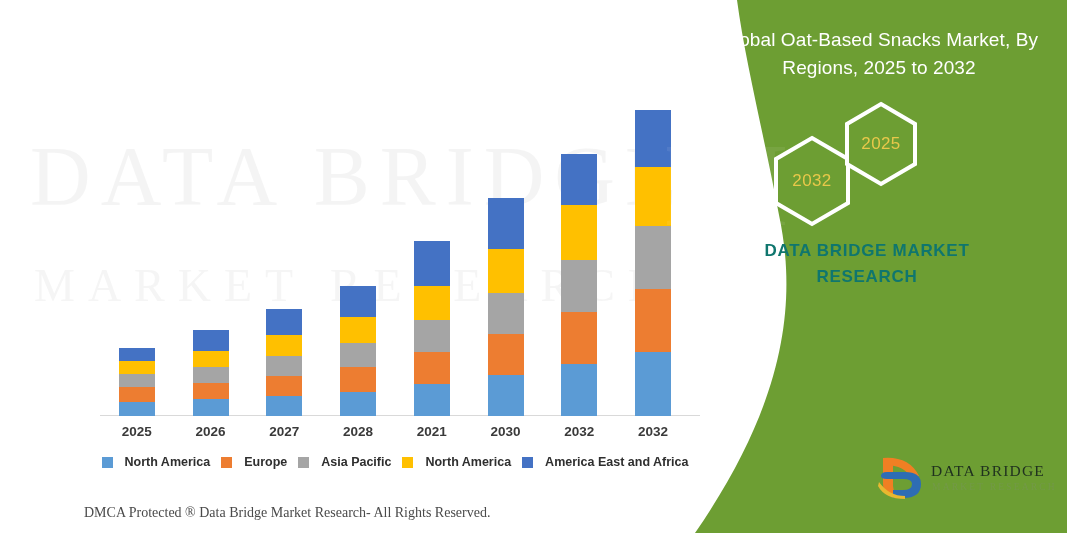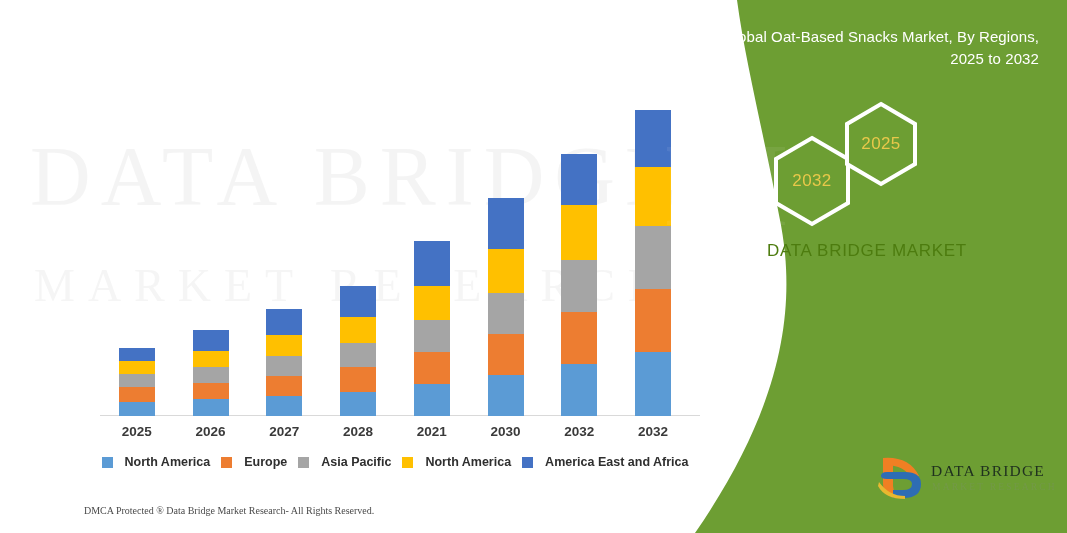--- a/index.html
+++ b/index.html
@@ -15,37 +15,37 @@
   
   .green-panel{
     position:absolute;top:0;right:0;width:400px;height:533px;
     overflow:hidden;
   }
   .green-panel svg{position:absolute;top:0;left:0;}
   .green-content{position:absolute;top:0;left:0;width:400px;height:533px;}
 
   .panel-title{
     position:absolute;left:52px;top:26px;width:320px;
-    color:#ffffff;font-size:15px;line-height:1.45;
-    text-align:right;font-weight:400;letter-spacing:.1px;
+    color:#ffffff;font-size:19px;line-height:1.45;
+    text-align:center;font-weight:400;letter-spacing:.1px;
   }
 
   
   .hexwrap{position:absolute;left:96px;top:100px;width:280px;height:130px;}
   .hex{position:absolute;}
   .hex .lbl{
     position:absolute;inset:0;display:flex;align-items:center;justify-content:center;
     color:#e8c84a;font-size:17px;letter-spacing:.4px;
   }
   .hex-2032{left:6px;top:34px;width:86px;height:94px;}
   .hex-2025{left:78px;top:0px;width:80px;height:88px;}
 
   .brand-lines{
     position:absolute;left:40px;top:238px;width:320px;text-align:center;
-    color:#4d7c0f;font-size:17px;line-height:1.55;letter-spacing:.7px;
+    color:#0f766e;font-size:17px;line-height:1.55;letter-spacing:.7px;font-weight:bold;
   }
 
   
   .panel-watermark{
     position:absolute;left:-10px;top:118px;width:420px;
     font-size:118px;color:rgba(255,255,255,0.07);
     font-family:"Liberation Serif", serif;letter-spacing:14px;
     white-space:nowrap;pointer-events:none;
   }
 
@@ -107,21 +107,21 @@
     flex-wrap:nowrap;
   }
   .legend-item{display:flex;align-items:center;gap:12px;}
   .legend-swatch{width:11px;height:11px;display:inline-block;}
   .legend-label{color:#2f2f2f;font-size:12.5px;font-weight:bold;white-space:nowrap;}
 
   .footer{
     position:absolute;left:0;top:505px;width:700px;height:24px;
   }
   .footer-left{
-    position:absolute;left:84px;top:0;color:#4a4a4a;font-size:10px;
+    position:absolute;left:84px;top:0;color:#4a4a4a;font-size:14px;
     font-family:"Liberation Serif", serif;white-space:nowrap;
   }
   .footer-right{
     position:absolute;left:428px;top:0;color:#4a4a4a;font-size:8.5px;
     font-family:"Liberation Serif", serif;white-space:nowrap;
   }
 </style>
 </head>
 <body>
 
@@ -270,20 +270,21 @@
         <div class="hex hex-2025">
           <svg width="80" height="88" viewBox="0 0 80 88">
             <polygon points="40,4 74,24 74,64 40,84 6,64 6,24" fill="#6D9E33" stroke="#ffffff" stroke-width="4"></polygon>
           </svg>
           <span class="lbl">2025</span>
         </div>
       </div>
 
       <div class="brand-lines">
         <div>DATA BRIDGE MARKET</div>
+        <div>RESEARCH</div>
       </div>
 
       <div class="logo">
         <svg width="54" height="50" viewBox="0 0 54 50">
           <path d="M8 6 L18 6 L18 34 Q18 42 28 42 L28 46 Q8 46 8 32 Z" fill="#F07F23"></path>
           <path d="M8 6 Q34 4 44 24 L37 27 Q29 12 8 13 Z" fill="#F07F23"></path>
           <path d="M6 24 Q6 20 12 20 L30 20 Q46 20 46 32 Q46 46 28 46 L18 46 L18 38 L28 38 Q37 38 37 32 Q37 27 28 27 L12 27 Q6 27 6 24 Z" fill="#2E6DB4"></path>
           <path d="M4 30 Q14 44 30 44 L30 47 Q10 47 3 34 Z" fill="#E8B830"></path>
         </svg>
         <div class="logo-text">DATA BRIDGE</div>

